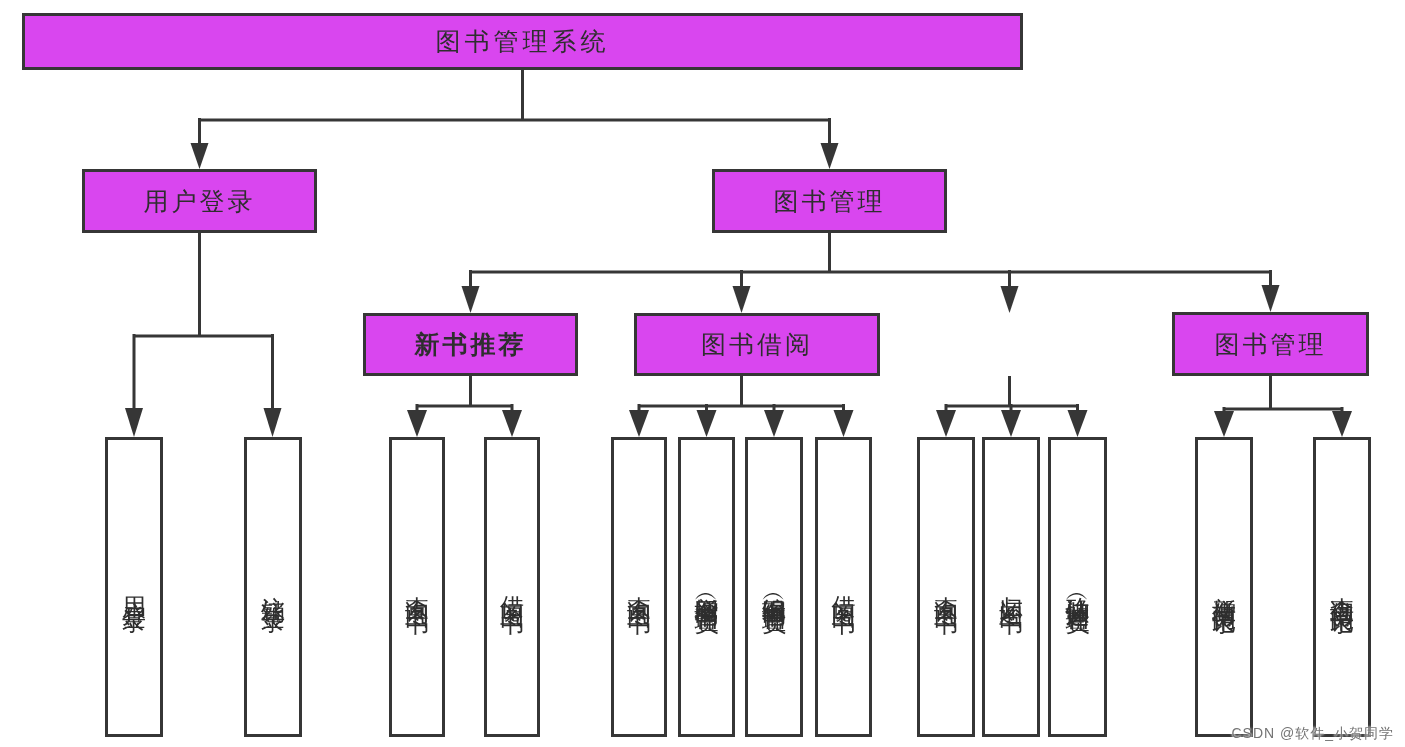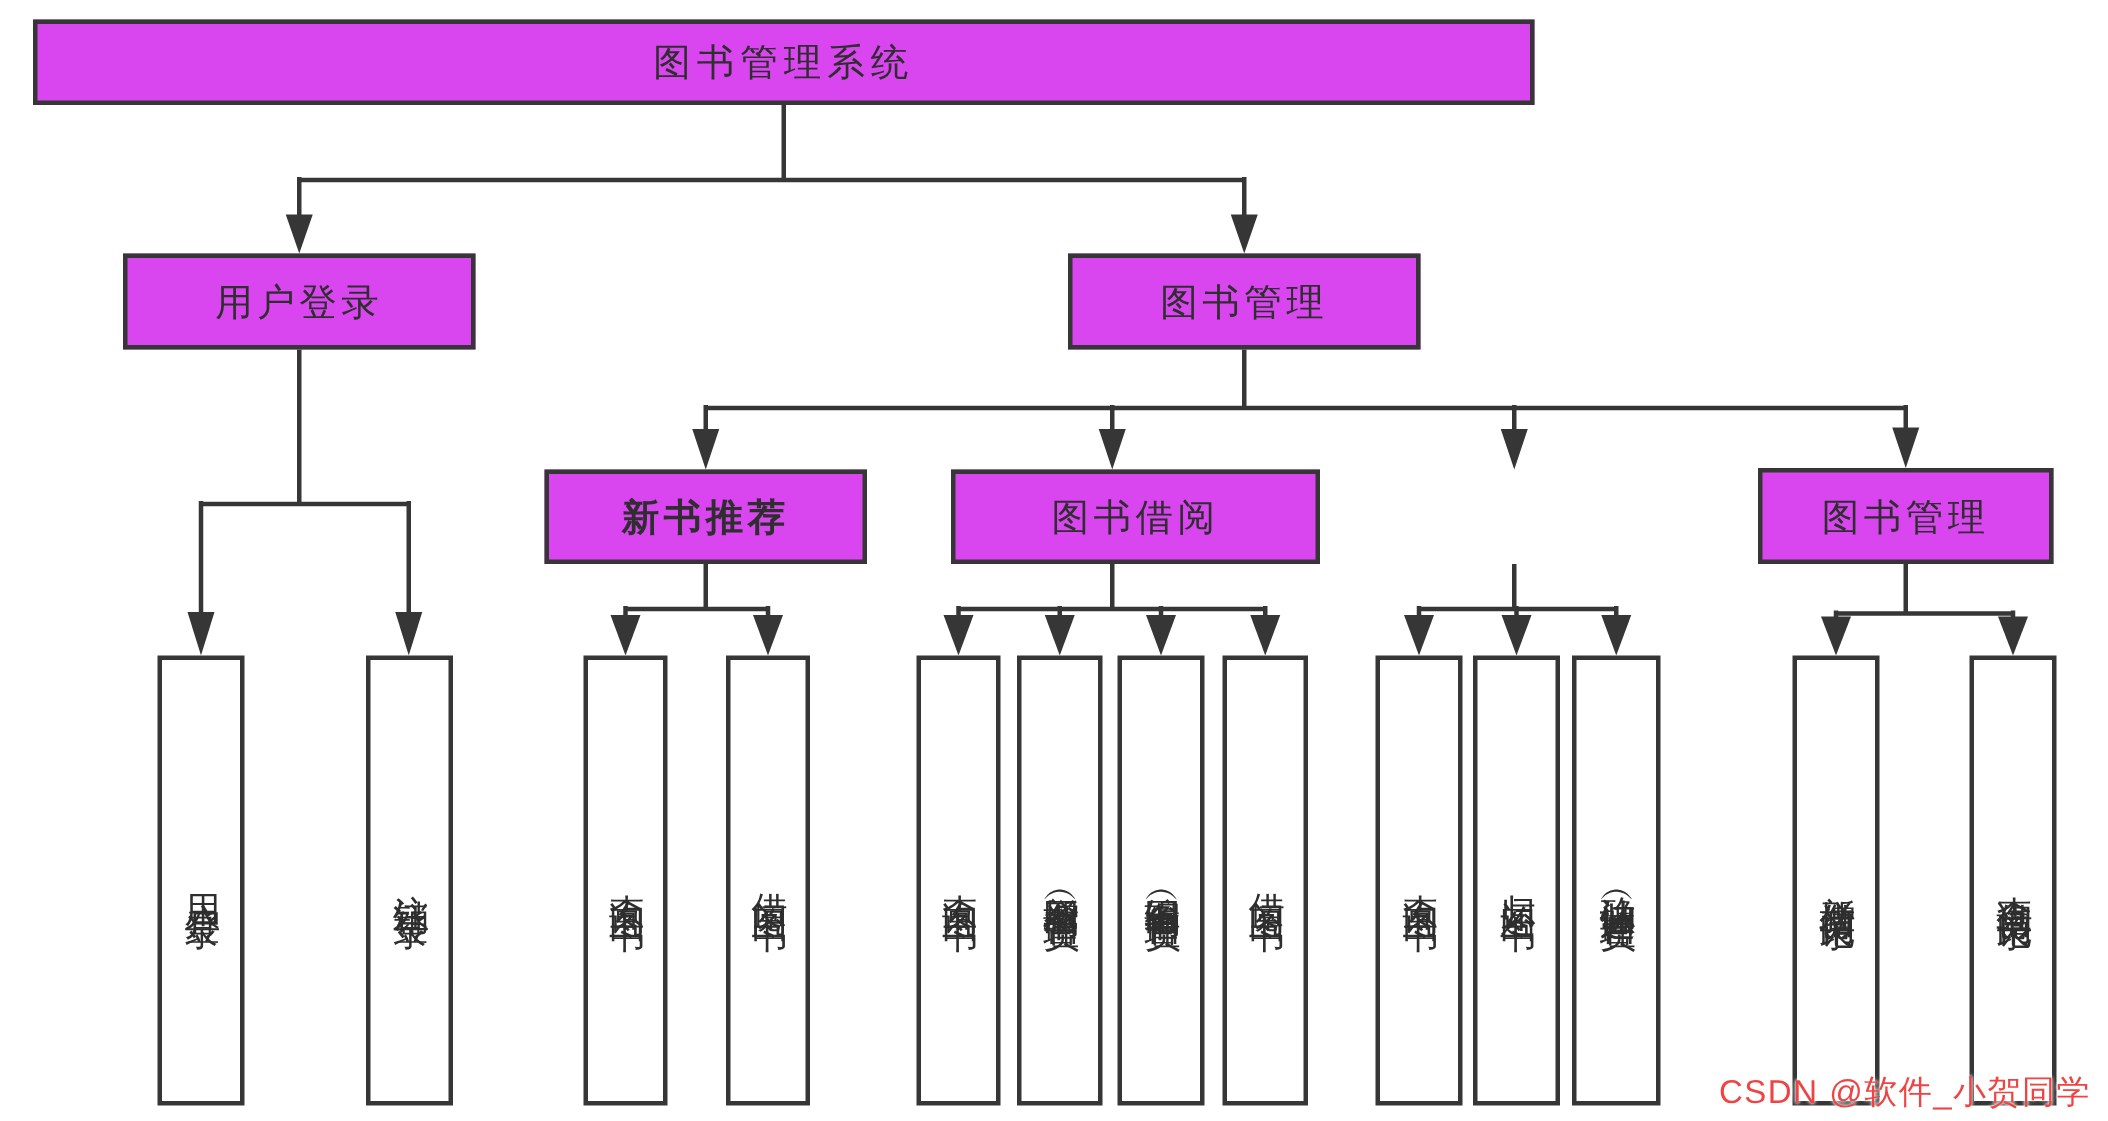--- a/index.html
+++ b/index.html
@@ -46,23 +46,23 @@
     font-size: 24px;
     letter-spacing: 5px;
     line-height: 1;
     color: #2e2e2e;
     z-index: 2;
   }
   .watermark {
     position: absolute;
     right: 11px;
     bottom: 4px;
-    font-size: 22px;
+    font-size: 14px;
     letter-spacing: 1px;
-    color: #ef4444;
+    color: #737373;
     text-shadow: 0 0 3px #ffffff, 0 0 2px #ffffff;
     z-index: 5;
     white-space: nowrap;
   }
 </style>
 </head>
 <body>
 
 <div class="canvas">
 

